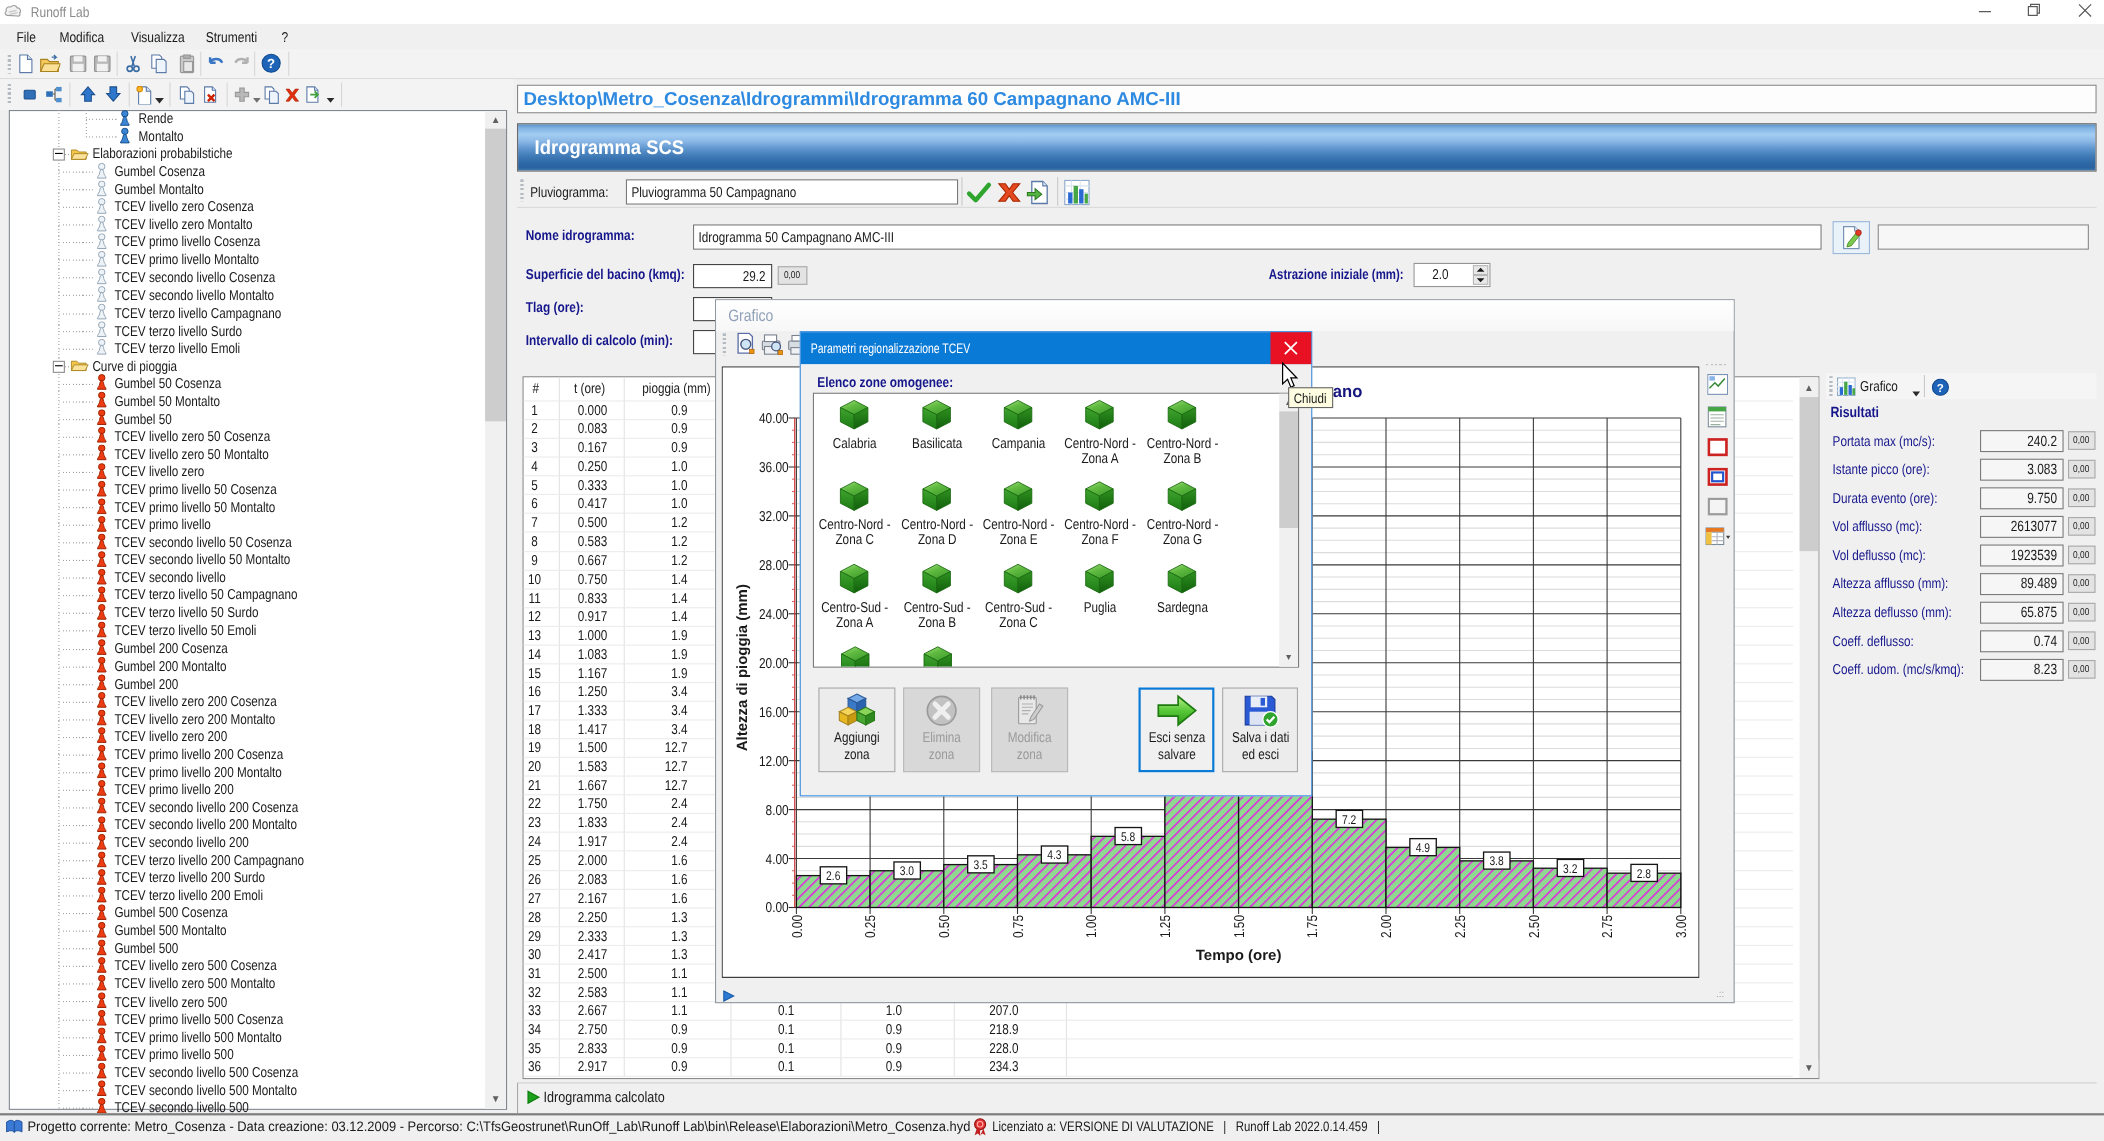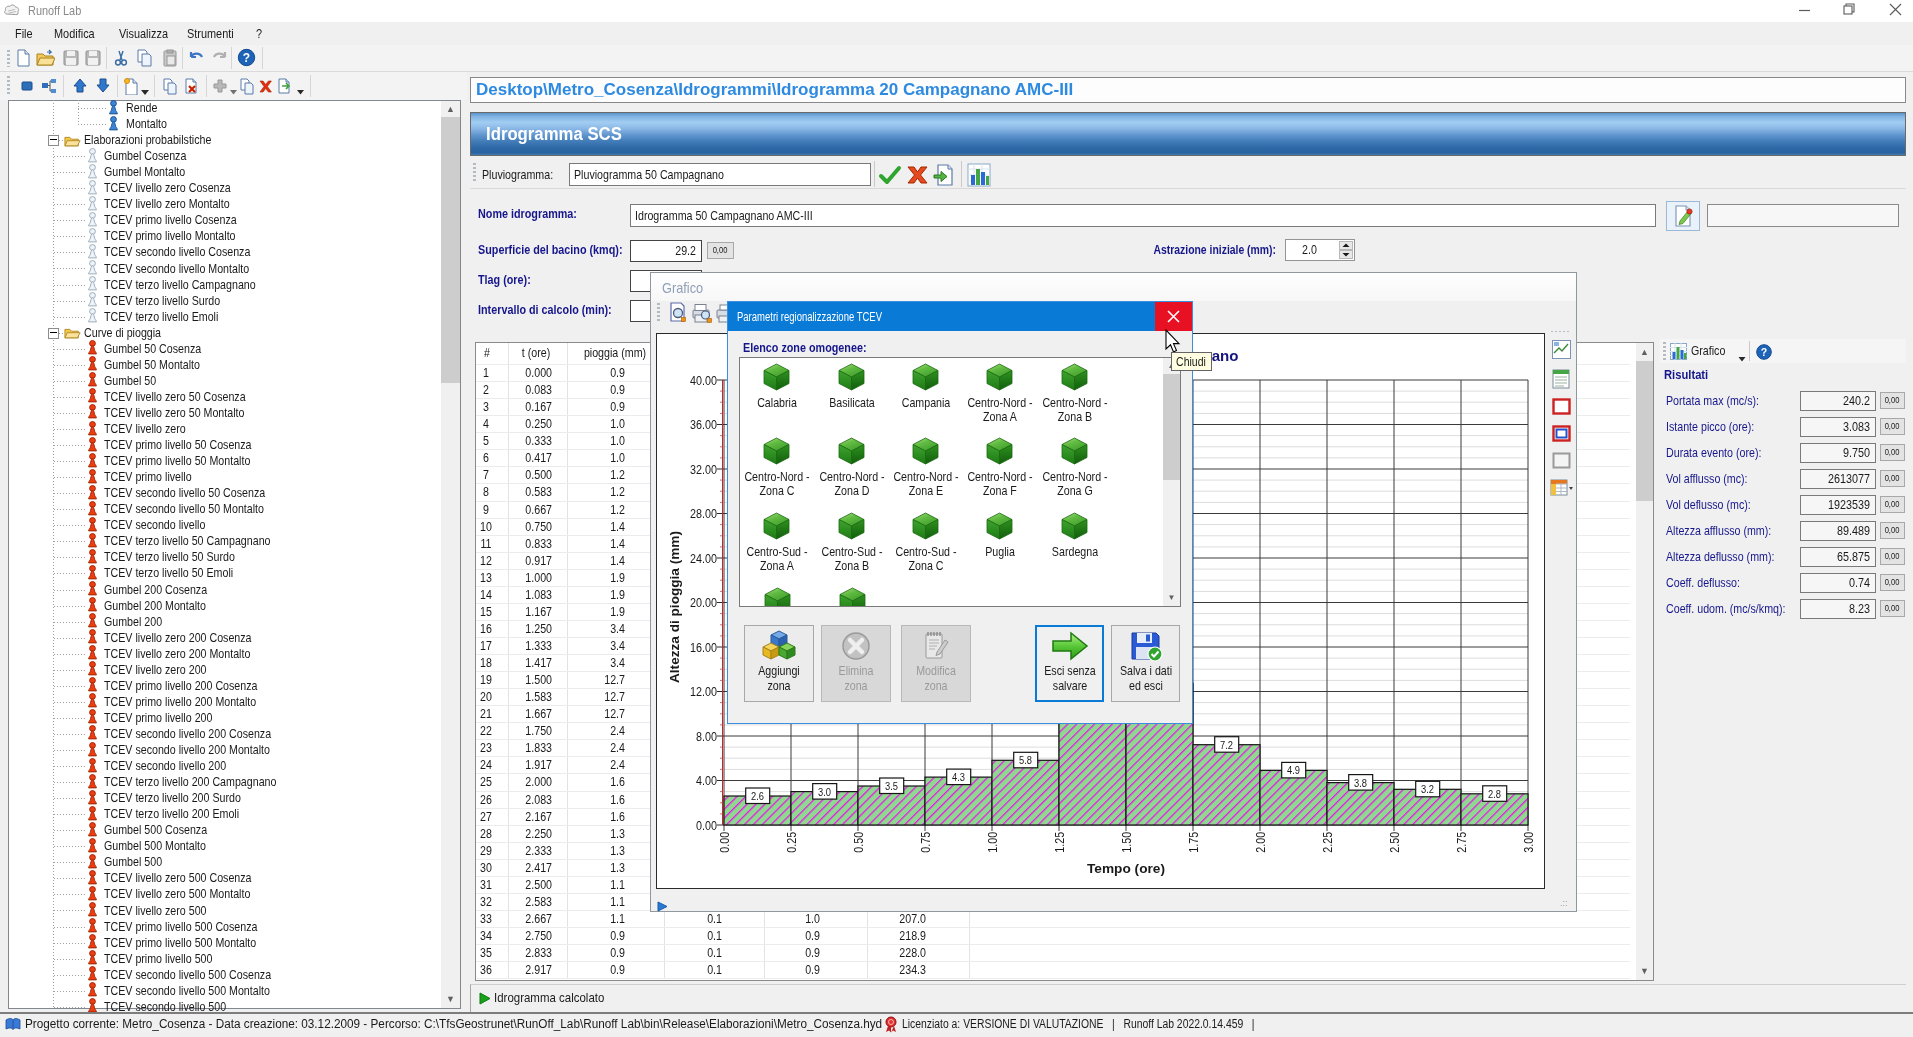--- a/index.html
+++ b/index.html
@@ -485,21 +485,21 @@
       <path d="M6.5,5.8 C4.6,6.6 5,8.6 4.3,10.4 C3.4,12.2 2.6,12.6 2.6,13.9 L10.4,13.9 C10.4,12.6 9.6,12.2 8.7,10.4 C8,8.6 8.4,6.6 6.5,5.8 Z" fill="#ee3c12" stroke="#9c2200" stroke-width="0.9"></path>
     </svg></div>
 <div style="position:absolute;left:104px;top:982.75px;height:16px;line-height:16px;font-size:13px;font-weight:normal;color:#1a1a1a;white-space:nowrap;transform:scaleX(0.82);transform-origin:0 50%;">TCEV secondo livello 500 Montalto</div>
 <div class="hdots" style="position:absolute;left:54px;top:1007px;width:31px;"></div>
 <div style="position:absolute;left:86px;top:998px;width:13px;height:15px;"><svg width="13" height="15" viewBox="0 0 13 15">
       <circle cx="6.5" cy="3.4" r="2.9" fill="#ee3c12" stroke="#9c2200" stroke-width="0.9"></circle>
       <path d="M6.5,5.8 C4.6,6.6 5,8.6 4.3,10.4 C3.4,12.2 2.6,12.6 2.6,13.9 L10.4,13.9 C10.4,12.6 9.6,12.2 8.7,10.4 C8,8.6 8.4,6.6 6.5,5.8 Z" fill="#ee3c12" stroke="#9c2200" stroke-width="0.9"></path>
     </svg></div>
 <div style="position:absolute;left:104px;top:998.8000000000001px;height:16px;line-height:16px;font-size:13px;font-weight:normal;color:#1a1a1a;white-space:nowrap;transform:scaleX(0.82);transform-origin:0 50%;">TCEV secondo livello 500</div>
 <div style="position:absolute;left:470px;top:77px;width:1436px;height:26px;background:#fdfdfd;border:1px solid #898989;"></div>
-<div style="position:absolute;left:476px;top:82px;height:16px;line-height:16px;font-size:17px;font-weight:bold;color:#2d8ae0;white-space:nowrap;transform:scaleX(1.0);transform-origin:0 50%;">Desktop\Metro_Cosenza\Idrogrammi\Idrogramma 20 Campagnano AMC-III</div>
+<div style="position:absolute;left:476px;top:82px;height:16px;line-height:16px;font-size:17px;font-weight:bold;color:#2d8ae0;white-space:nowrap;transform:scaleX(1.0);transform-origin:0 50%;">Desktop\Metro_Cosenza\Idrogrammi\Idrogramma 60 Campagnano AMC-III</div>
 <div style="position:absolute;left:470px;top:112px;width:1436px;height:44px;border:1px solid #6a6a6a;background:linear-gradient(to bottom,#5a92c8 0%,#80b2e2 8%,#a2cdf2 22%,#8db9e8 36%,#6197cf 52%,#417cb8 68%,#2d68a6 84%,#2a63a0 94%,#3f7ab2 100%);"></div>
 <div style="position:absolute;left:486px;top:126px;height:16px;line-height:16px;font-size:18px;font-weight:bold;color:#fff;white-space:nowrap;transform:scaleX(0.93);transform-origin:0 50%;">Idrogramma SCS</div>
 <div style="position:absolute;left:470px;top:157px;width:1436px;height:32px;background:#f0f0f0;border-bottom:1px solid #d9d9d9;"></div>
 <div style="position:absolute;left:473px;top:163px;height:20px;">
     <div class="grip" style="position:absolute;height:20px;"></div>
   </div>
 <div style="position:absolute;left:482px;top:167px;height:16px;line-height:16px;font-size:13px;font-weight:normal;color:#1a1a1a;white-space:nowrap;transform:scaleX(0.82);transform-origin:0 50%;">Pluviogramma:</div>
 <div style="position:absolute;left:569px;top:163px;width:302px;height:23px;background:#fff;border:1px solid #7a7a7a;"></div>
 <div style="position:absolute;left:574px;top:167px;height:16px;line-height:16px;font-size:13px;font-weight:normal;color:#1a1a1a;white-space:nowrap;transform:scaleX(0.82);transform-origin:0 50%;">Pluviogramma 50 Campagnano</div>
 <div style="position:absolute;left:874px;top:161px;width:1px;height:26px;background:#c9c9c9;"></div>

